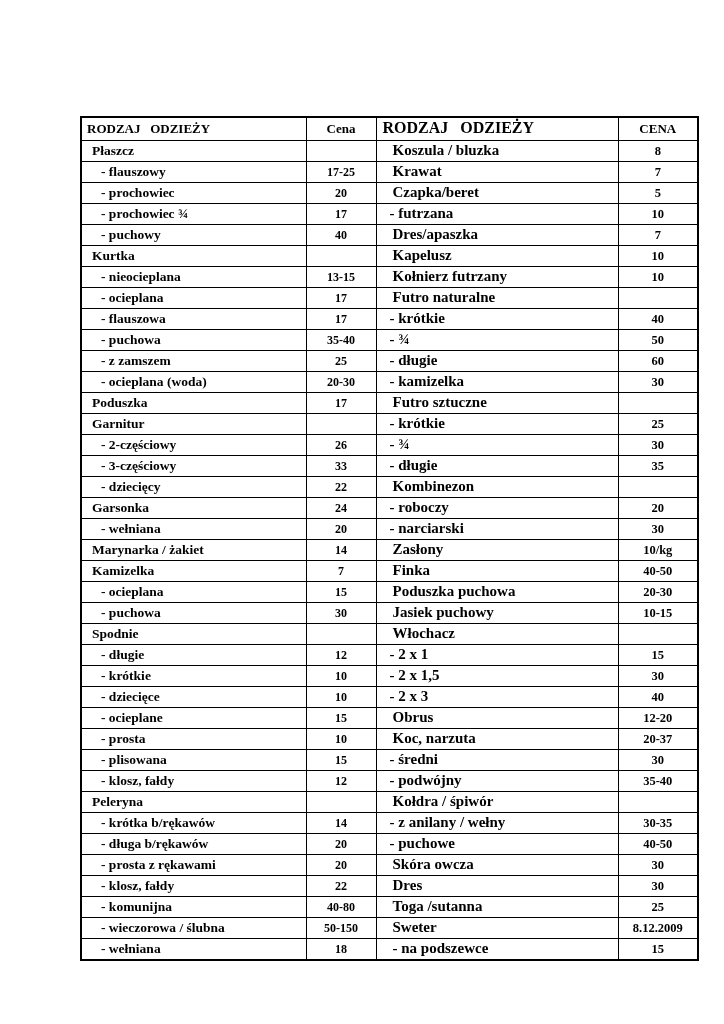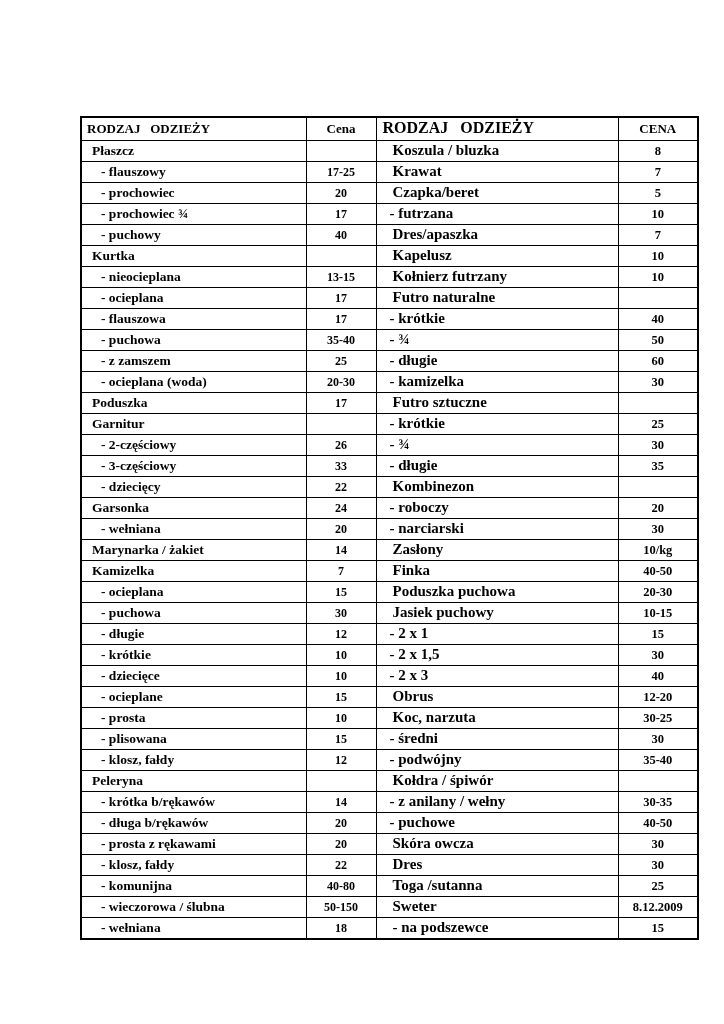--- a/index.html
+++ b/index.html
@@ -212,20 +212,26 @@
           <td class="rname">Poduszka puchowa</td>
           <td class="rprice">20-30</td>
         </tr>
         <tr>
           <td class="lname ind">- puchowa</td>
           <td class="lprice">30</td>
           <td class="rname">Jasiek puchowy</td>
           <td class="rprice">10-15</td>
         </tr>
         <tr>
+          <td class="lname">Spodnie</td>
+          <td class="lprice"></td>
+          <td class="rname">Włochacz</td>
+          <td class="rprice"></td>
+        </tr>
+        <tr>
           <td class="lname ind">- długie</td>
           <td class="lprice">12</td>
           <td class="rname ind2">- 2 x 1</td>
           <td class="rprice">15</td>
         </tr>
         <tr>
           <td class="lname ind">- krótkie</td>
           <td class="lprice">10</td>
           <td class="rname ind2">- 2 x 1,5</td>
           <td class="rprice">30</td>
@@ -239,21 +245,21 @@
         <tr>
           <td class="lname ind">- ocieplane</td>
           <td class="lprice">15</td>
           <td class="rname">Obrus</td>
           <td class="rprice">12-20</td>
         </tr>
         <tr>
           <td class="lname ind">- prosta</td>
           <td class="lprice">10</td>
           <td class="rname">Koc, narzuta</td>
-          <td class="rprice">30-25</td>
+          <td class="rprice">20-37</td>
         </tr>
         <tr>
           <td class="lname ind">- plisowana</td>
           <td class="lprice">15</td>
           <td class="rname ind2">- średni</td>
           <td class="rprice">30</td>
         </tr>
         <tr>
           <td class="lname ind">- klosz, fałdy</td>
           <td class="lprice">12</td>

